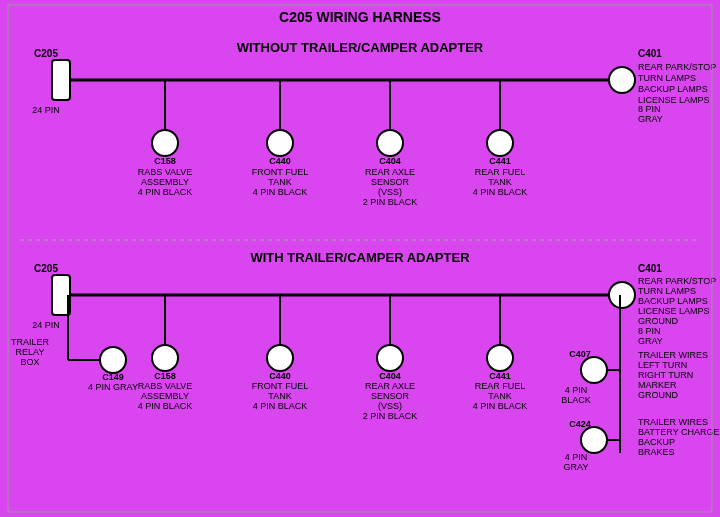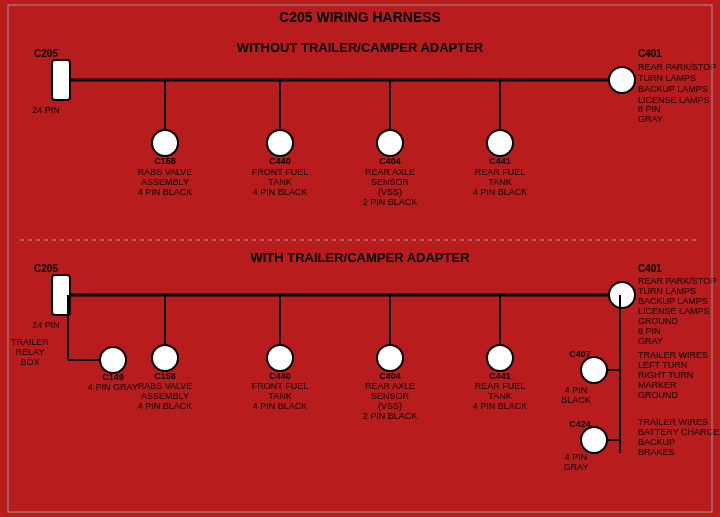--- a/index.html
+++ b/index.html
@@ -8,21 +8,21 @@
       height: 517px;
       background: #fff;
       font-family: Arial, sans-serif;
       font-size: 11px;
       overflow: hidden;
     }
     .page {
       width: 720px;
       height: 517px;
       position: relative;
-      background: #b91c1c;
+      background: #d946ef;
     }
     svg {
       position: absolute;
       top: 0;
       left: 0;
       width: 720px;
       height: 517px;
     }
     text {
       font-family: Arial, sans-serif;

